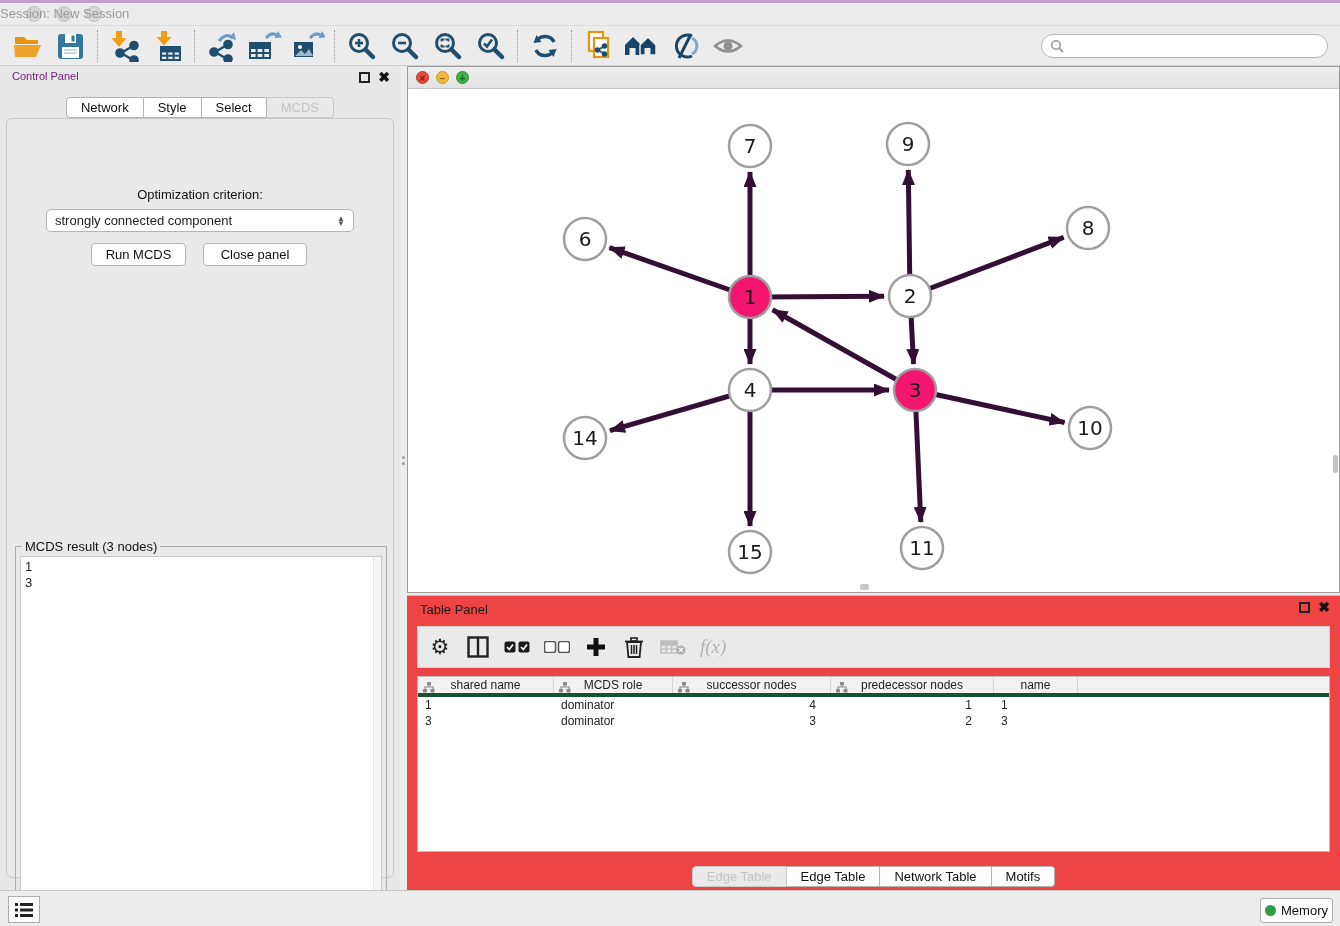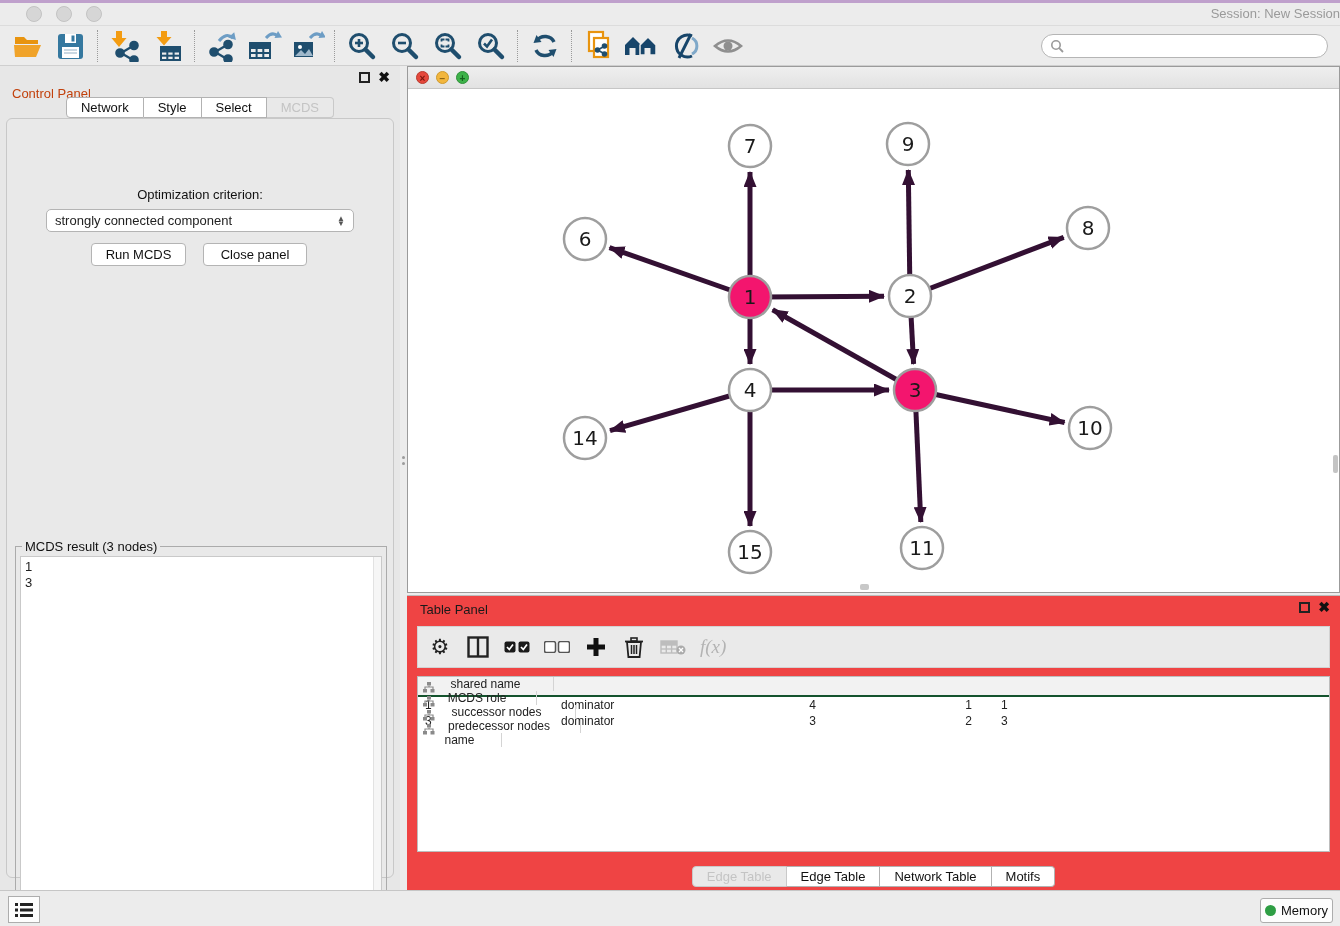--- a/index.html
+++ b/index.html
@@ -5,34 +5,34 @@
   * { margin:0; padding:0; box-sizing:border-box; }
   html,body { width:1340px; height:926px; overflow:hidden; }
   body { font-family:"Liberation Sans", sans-serif; background:#ececec; position:relative; font-size:13px; color:#222; }
 
   
   #titlebar { position:absolute; left:0; top:0; width:1340px; height:26px; background:#ececec; border-bottom:1px solid #dcdcdc; }
   #titlebar .accent { position:absolute; left:0; top:0; width:100%; height:3px; background:#bfa0cc; }
   .traffic { position:absolute; top:6px; width:16px; height:16px; border-radius:50%; }
   #tl1 { left:26px; } #tl2 { left:56px; } #tl3 { left:86px; }
   .traffic.inactive { background:#d6d6d6; border:1px solid #c3c3c3; }
-  #window-title { position:absolute; top:6px; left:0; width:100%; text-align:right; color:#9a9a9a; font-size:13px; }
+  #window-title { position:absolute; top:6px; left:0; width:100%; text-align:left; color:#9a9a9a; font-size:13px; }
 
   
   #main-toolbar { position:absolute; left:0; top:27px; width:1340px; height:39px; background:#ececec; border-bottom:1px solid #cfcfcf; display:flex; align-items:center; padding-left:6px; }
   .tbtn { width:43px; height:36px; display:flex; align-items:center; justify-content:center; }
   .tsep { width:1px; height:32px; border-left:1px dotted #9a9a9a; margin:0 5px; }
   #toolbar-search { margin-left:auto; margin-right:12px; width:287px; height:24px; background:#fff; border:1px solid #b5b5b5; border-radius:12px; display:flex; align-items:center; padding-left:8px; }
   #toolbar-search svg { flex:0 0 auto; }
   #toolbar-search input { border:none; outline:none; flex:1; font-size:12px; background:transparent; margin-left:4px; font-family:"Liberation Sans",sans-serif; }
 
   
   #control-panel { position:absolute; left:0; top:66px; width:400px; height:824px; background:#e7e7e7; }
   #cp-header { position:relative; height:28px; }
-  #cp-title { position:absolute; left:12px; top:20px; font-size:13px; color:#c2410c; }
+  #cp-title { position:absolute; left:12px; top:4px; font-size:11px; color:#701a75; }
   .panel-icons { position:absolute; right:10px; top:6px; display:flex; gap:8px; align-items:center; }
   .icon-max { width:11px; height:11px; border:2px solid #222; }
   .icon-close { font-size:14px; font-weight:bold; color:#111; line-height:11px; }
   .tabstrip { display:flex; justify-content:center; }
   .tab { border:1px solid #b2b2b2; border-left:none; background:#fff; color:#111; font-size:13px; padding:3px 14px; height:21px; line-height:14px; }
   .tab:first-child { border-left:1px solid #b2b2b2; border-radius:4px 0 0 4px; }
   .tab:last-child { border-radius:0 4px 4px 0; }
   .tab.active { background:#e9e9e9; color:#c4c4c4; border-color:#c9c9c9; }
   #cp-tabs { position:absolute; left:0; top:31px; width:100%; }
   #cp-body { position:absolute; left:6px; top:52px; width:388px; height:760px; background:#e9e9e9; border:1px solid #c8c8c8; border-radius:6px; }
@@ -63,21 +63,21 @@
   #net-vscroll { position:absolute; right:1px; top:388px; width:5px; height:18px; background:#c4c4c4; border-radius:2px; }
   #net-hscroll { position:absolute; left:452px; bottom:2px; width:9px; height:6px; background:#c8c8c8; border-radius:2px; }
 
   
   #table-panel { position:absolute; left:407px; top:595px; width:933px; height:295px; background:#ef4444; border-top:1px solid #bdbdbd; }
   #tp-title { position:absolute; left:13px; top:6px; font-size:13px; color:#1a1a1a; }
   #tp-toolbar { position:absolute; left:10px; top:30px; width:913px; height:42px; background:#eaeaea; border:1px solid #d2d2d2; display:flex; align-items:center; padding-left:10px; gap:14px; }
   .tp-ic { display:flex; align-items:center; justify-content:center; min-width:24px; }
   #fx-label { font-family:Liberation Serif, serif; font-style:italic; color:#b3b3b3; font-size:19px; }
   #tp-table { position:absolute; left:10px; top:80px; width:913px; height:176px; background:#fff; border:1px solid #bdbdbd; }
-  #tp-head { display:flex; height:20px; background:#f2f2f2; border-bottom:2px solid #14532d;flex-direction:column; }
+  #tp-head { display:flex; height:20px; background:#f2f2f2; border-bottom:4px solid #14532d; }
   .th { position:relative; border-right:1px solid #d4d4d4; display:flex; align-items:center; justify-content:center; font-size:12px; color:#222; }
   .th svg { position:absolute; left:5px; top:5px; }
   .th:nth-child(1){ width:136px; } .th:nth-child(2){ width:119px; } .th:nth-child(3){ width:158px; }
   .th:nth-child(4){ width:163px; } .th:nth-child(5){ width:84px; }
   .tr { display:flex; height:16px; }
   .td { font-size:12px; line-height:16px; padding:0 7px; overflow:hidden; }
   .td:nth-child(1){ width:136px; } .td:nth-child(2){ width:119px; } .td:nth-child(3){ width:158px; text-align:right; padding-right:15px; }
   .td:nth-child(4){ width:163px; text-align:right; padding-right:22px; } .td:nth-child(5){ width:84px; }
   #tp-tabs { position:absolute; left:0; top:270px; width:100%; }
 

